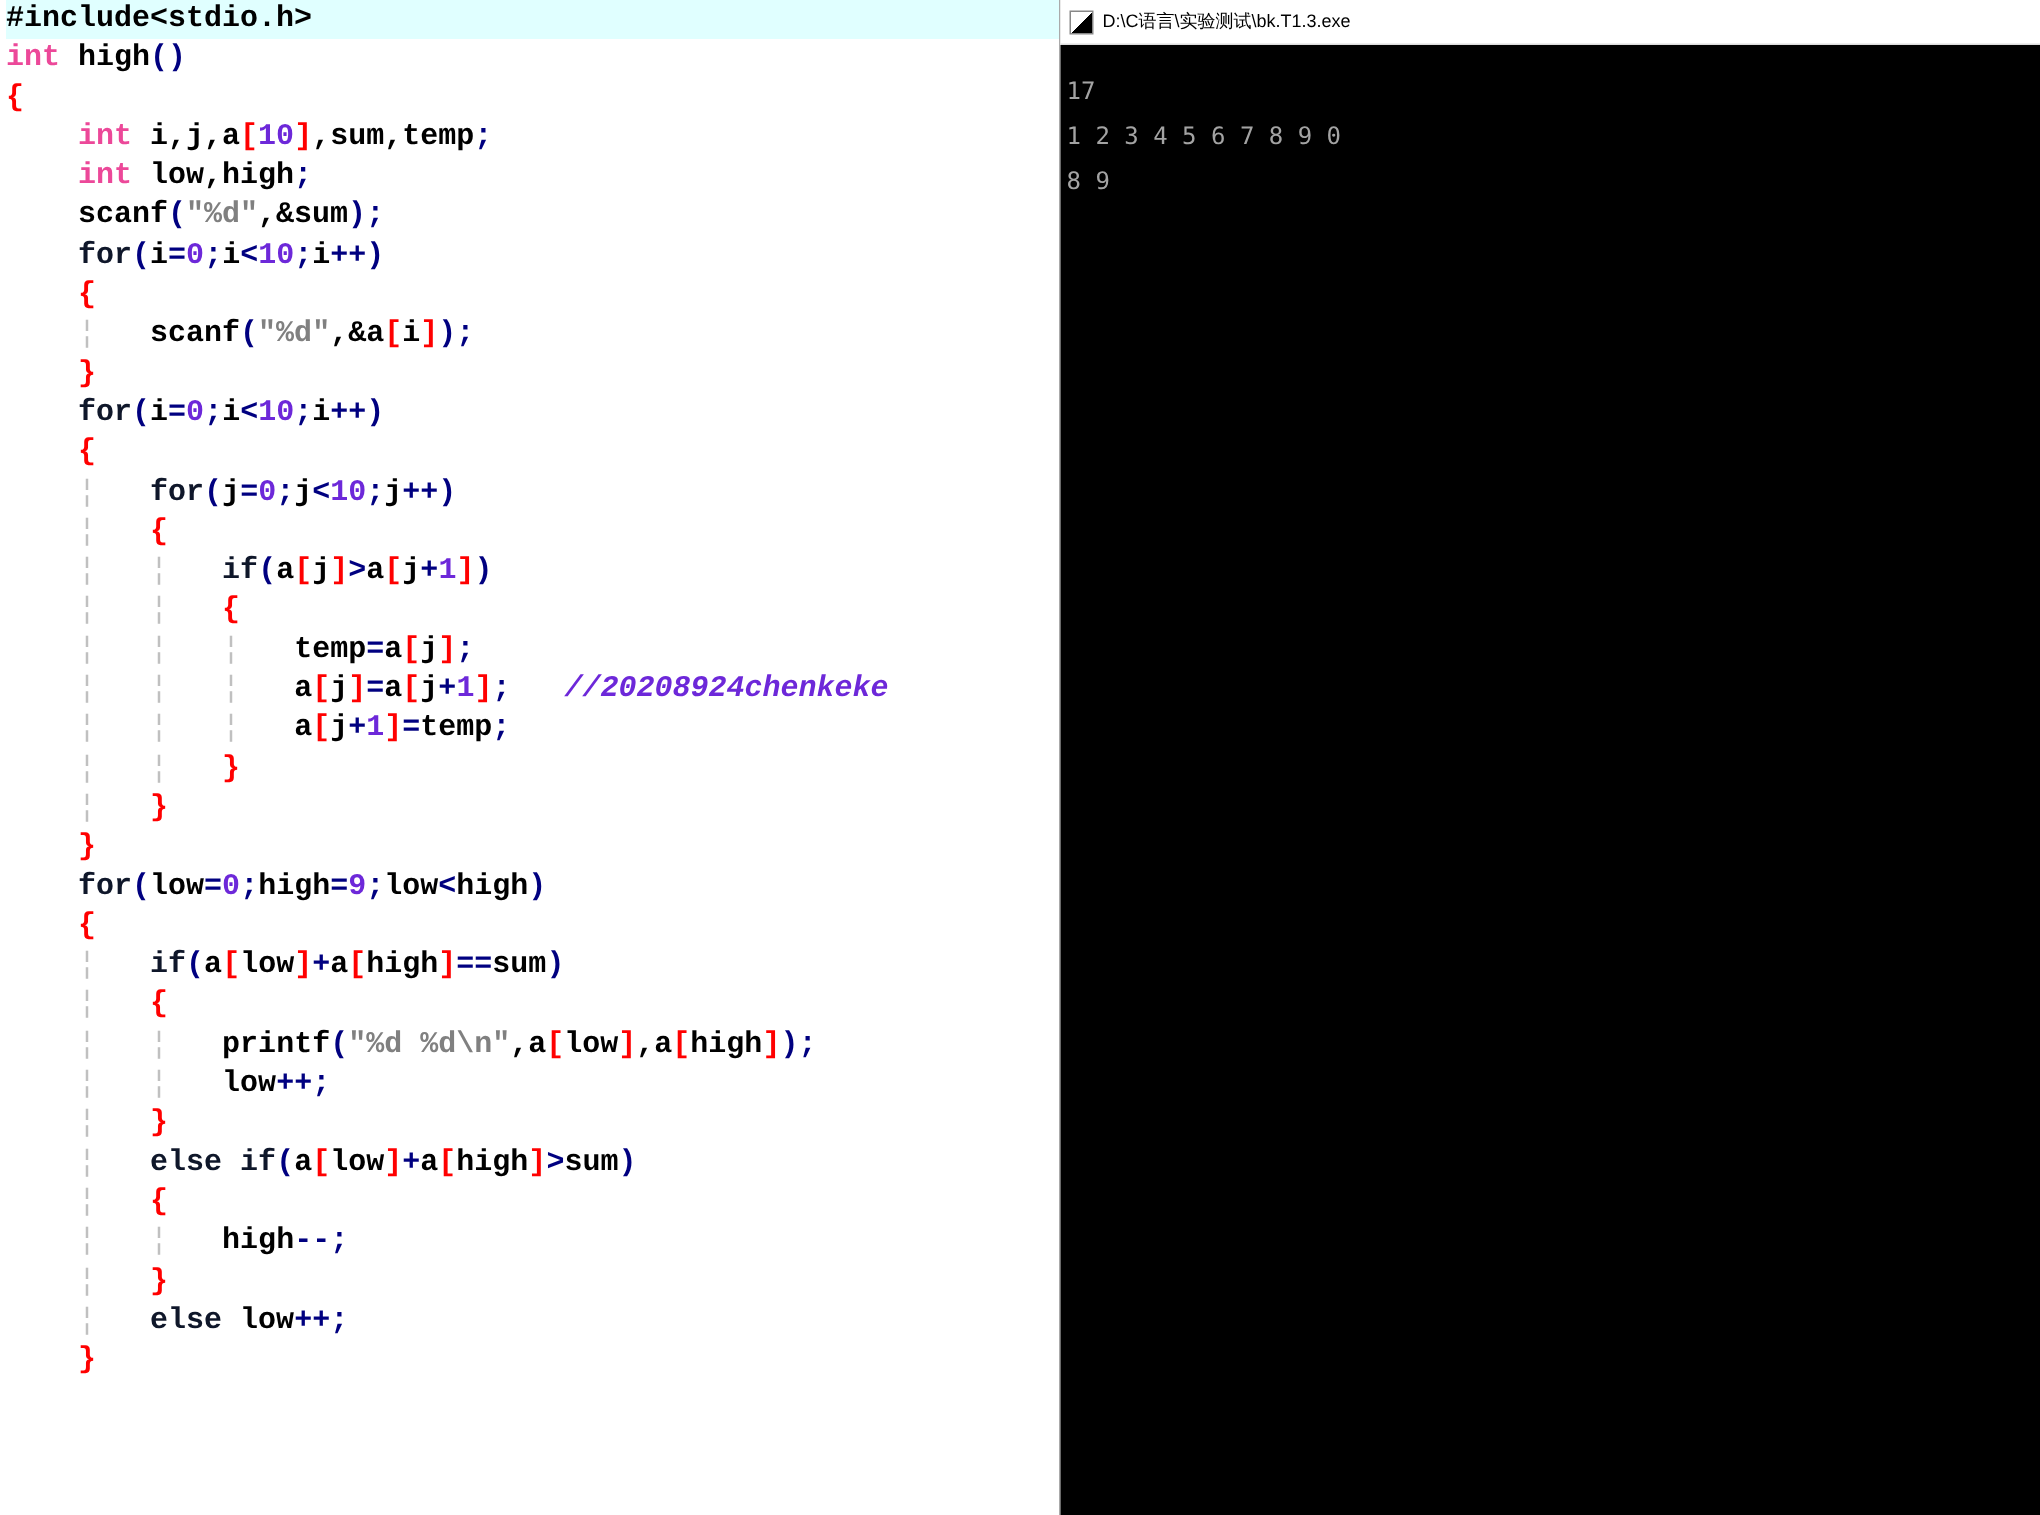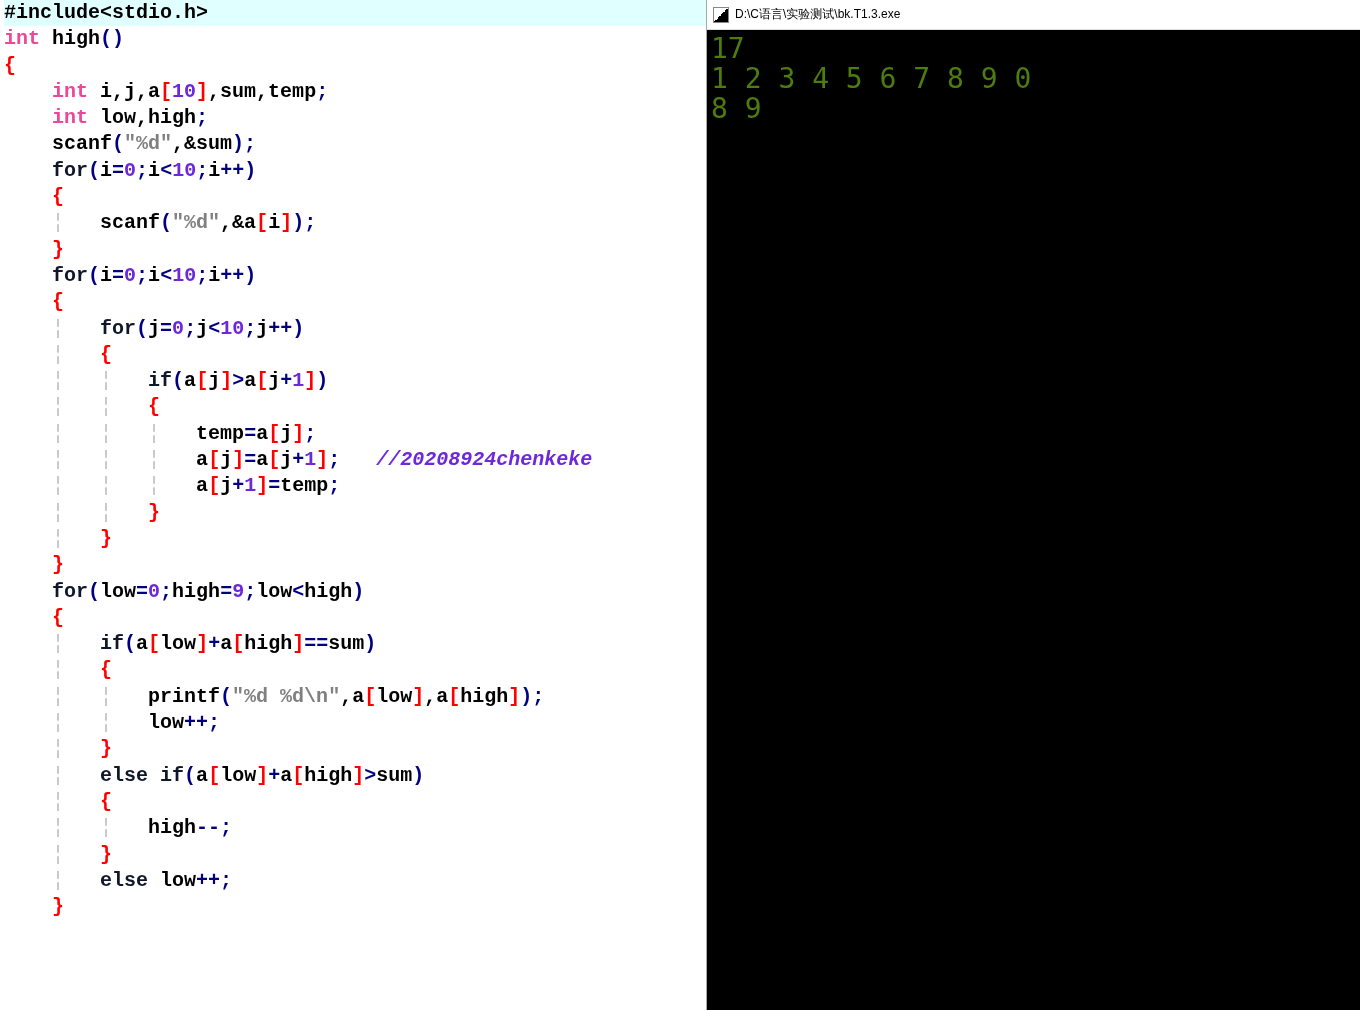--- a/index.html
+++ b/index.html
@@ -55,25 +55,25 @@
   .titlebar .appicon {
     width: 16px; height: 16px;
     border: 1px solid #888;
     margin-right: 6px;
     display: inline-block;
     background: linear-gradient(135deg,#fff 0 50%,#000 50% 100%);
   }
   .console {
     flex: 1;
     background: #000;
-    color: #4d7c0f;
+    color: #a3a3a3;
     font-family: "NSimSun","SimSun",Consolas,monospace;
-    font-size: 28px;
+    font-size: 16px;
     line-height: 30px;
-    padding: 4px 4px;
+    padding: 16px 4px;
     white-space: pre;
   }
 </style>
 </head>
 <body>
 
 <div class="editor">
 <div class="line hl-line"><span class="preproc">#include&lt;stdio.h&gt;</span></div>
 <div class="line"><span class="type">int</span> <span class="ident">high</span><span class="paren">(</span><span class="paren">)</span></div>
 <div class="line"><span class="brace">{</span></div>

